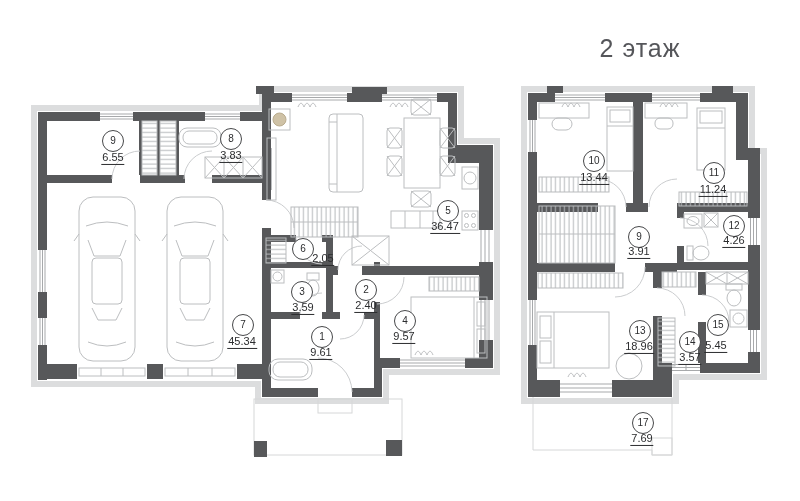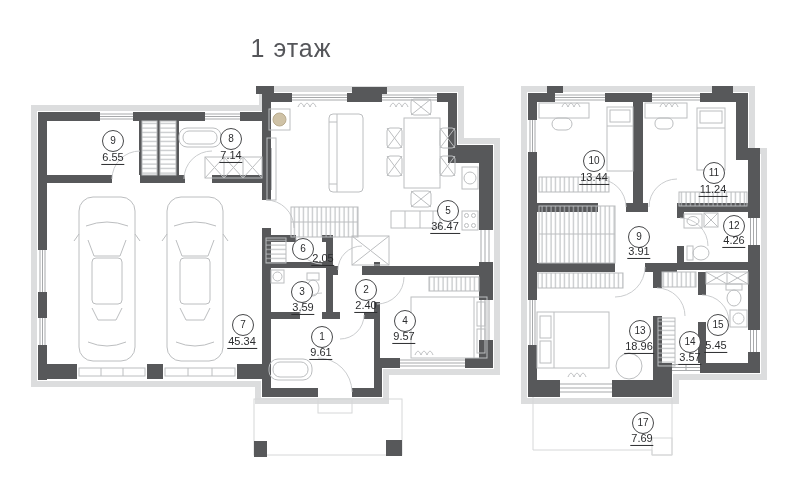--- a/index.html
+++ b/index.html
@@ -455,27 +455,27 @@
           <circle class="f" cx="738.5" cy="318.5" r="5.5"></circle>
         </g>
 
       <g>
           <path class="lite" d="M533,397 V450 H652 V455 H672 V397"></path>
         <rect class="lite" x="652" y="438" width="20" height="17"></rect>
         </g>
     </g>
   </svg>
 
-  <div class="title t1">1 этаж</div>
+  <div class="title t2">2 этаж</div>
 
   <div class="rc" style="left:113px;top:141px">9</div>
   <div class="ra" style="left:113px;top:158px">6.55</div>
 
   <div class="rc" style="left:231px;top:139px">8</div>
-  <div class="ra" style="left:231px;top:156px">7.14</div>
+  <div class="ra" style="left:231px;top:156px">3.83</div>
 
   <div class="rc" style="left:448px;top:211px">5</div>
   <div class="ra" style="left:445px;top:227px">36.47</div>
 
   <div class="rc" style="left:303px;top:249px">6</div>
   <div class="ra" style="left:323px;top:259px">2.05</div>
 
   <div class="rc" style="left:302px;top:292px">3</div>
   <div class="ra" style="left:303px;top:308px">3.59</div>
 

